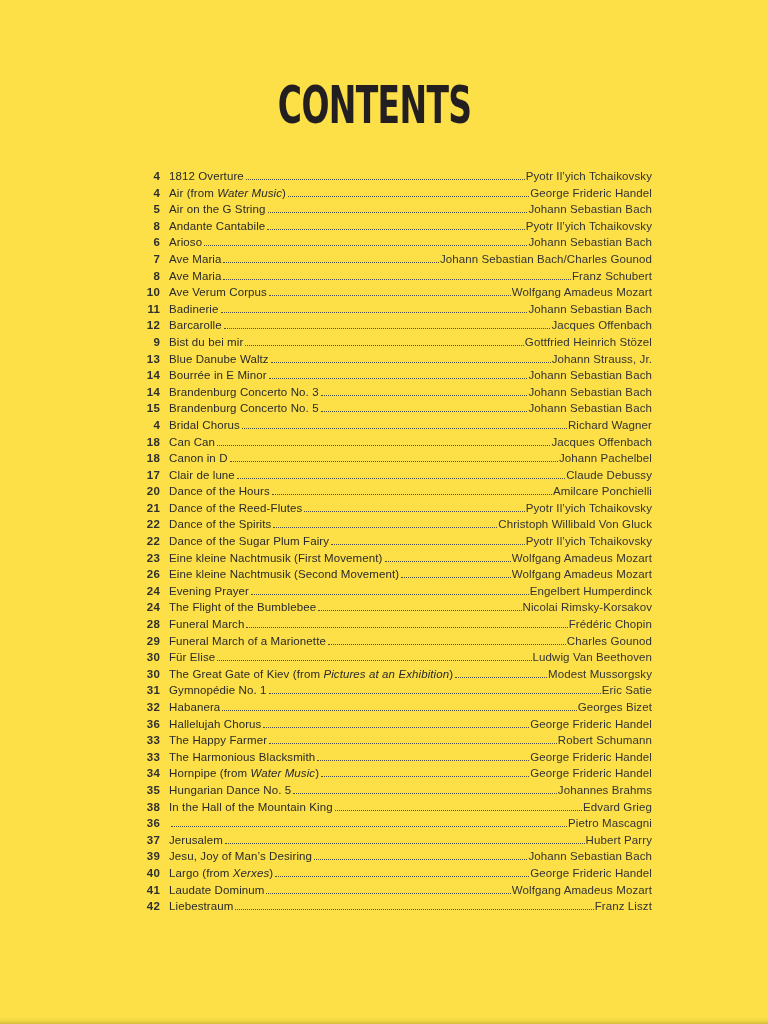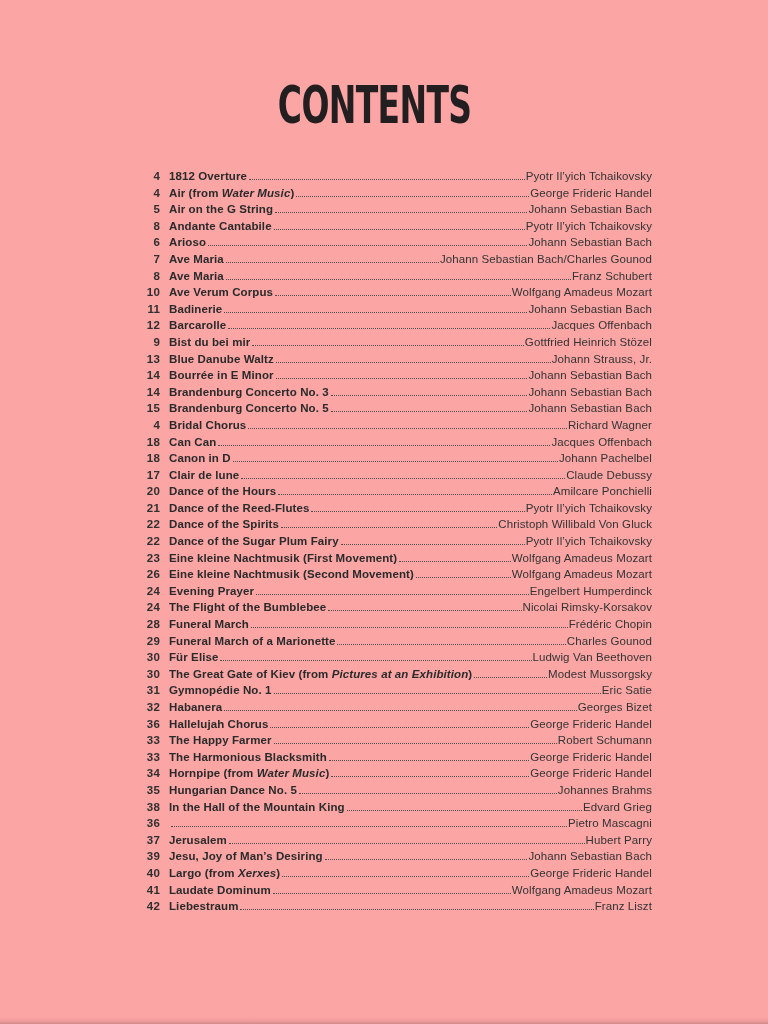--- a/index.html
+++ b/index.html
@@ -7,21 +7,21 @@
   body {
     background: #ffffff;
     font-family: "Liberation Sans", sans-serif;
     color: #2b2b2b;
     position: relative;
     overflow: hidden;
   }
   .page {
     position: absolute;
     inset: 0;
-    background: #fca5a5;
+    background: #fde047;
     padding-left: 36px;
   }
   
   .heading-wrap {
     position: absolute;
     top: 80px;
     left: 0;
     width: 750px;
     text-align: center;
   }
@@ -54,21 +54,21 @@
   .num {
     flex: 0 0 22px;
     width: 22px;
     text-align: right;
     margin-right: 9px;
     font-weight: bold;
     color: #2f2f2f;
     letter-spacing: 0.2px;
   }
   .ttl {
-    font-weight: bold;
+    font-weight: normal;
     color: #2a2a2a;
     letter-spacing: 0.1px;
   }
   .ttl .it { font-style: italic; }
   .leader {
     flex: 1 1 auto;
     min-width: 6px;
     height: 1px;
     border-bottom: 1.5px dotted #4d4d4d;
     margin: 0 1px 0 2px;

